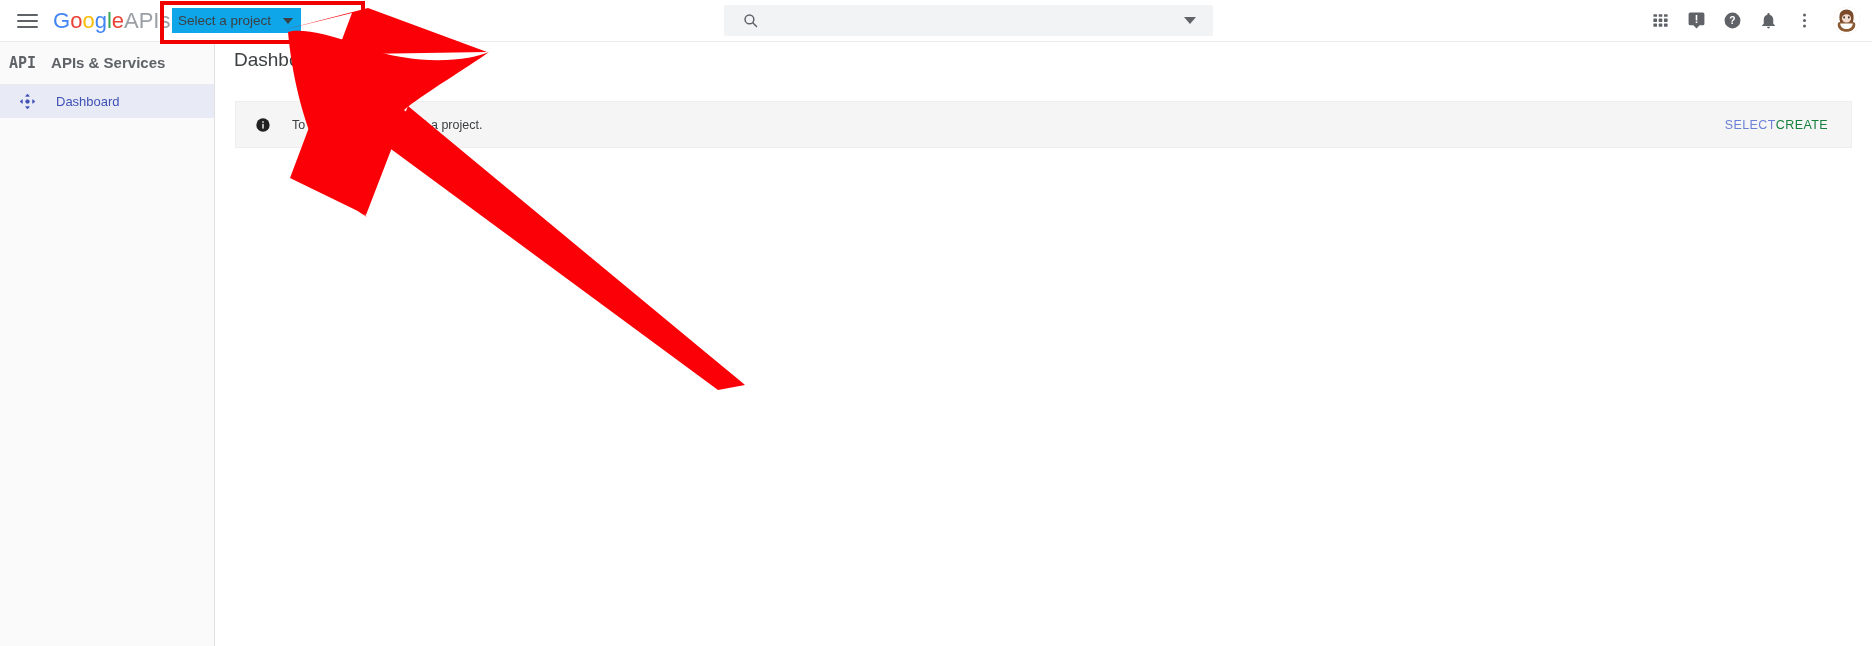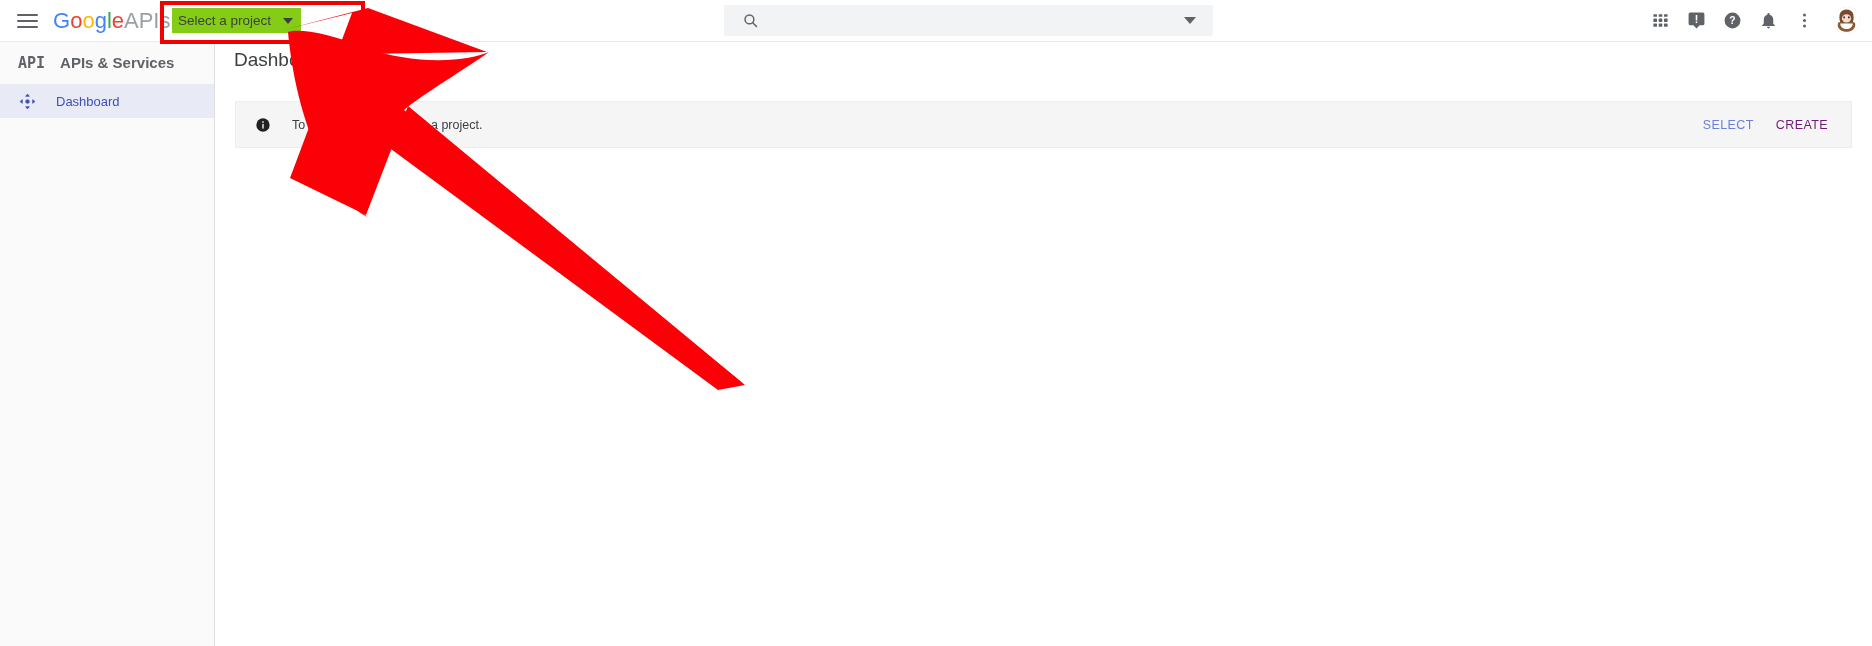--- a/index.html
+++ b/index.html
@@ -33,21 +33,21 @@
   .brand .g1{color:#4285F4;} .brand .g2{color:#EA4335;} .brand .g3{color:#FBBC05;}
   .brand .g4{color:#4285F4;} .brand .g5{color:#34A853;} .brand .g6{color:#EA4335;}
   .brand .apis { color:#9aa0a6; margin-left:0; }
 
   .project-btn {
     position:absolute; left:172px; top:8px;
     height:25px;
     display:flex; align-items:center;
     padding: 0 8px 0 6px;
     font-size:13.5px; color:#3c4043;
-    background:#84cc16;
+    background:#0ea5e9;
     cursor:pointer;
     white-space:nowrap;
     z-index: 6;
   }
   .project-btn .caret {
     width:0;height:0;
     border-left:5px solid transparent;
     border-right:5px solid transparent;
     border-top:6px solid #3c4043;
     margin-left:12px;
@@ -105,21 +105,21 @@
   .sidebar {
     position:absolute; left:0; top:41px;
     width: 214px; height: 605px;
     background:#fafafa;
     border-right:1px solid #e0e0e0;
     z-index:2;
   }
   .side-head {
     height: 43px;
     display:flex; align-items:center;
-    padding-left: 18px;
+    padding-left: 9px;
     border-bottom:1px solid #e8eaed;
   }
   .api-logo {
     font-family:"DejaVu Sans Mono", monospace;
     font-weight:bold; font-size:15px; color:#5f6368;
     letter-spacing:0px; margin-right:15px;
   }
   .side-title { font-size:15px; color:#5f6368; white-space:nowrap;font-weight:bold; }
 
   .side-item {
@@ -142,24 +142,24 @@
   .banner {
     position:absolute; left:20px; top:60px;
     width: 1617px; height: 47px;
     background:#f5f5f5;
     border:1px solid #eeeeee;
     box-sizing:border-box;
     display:flex; align-items:center;
   }
   .banner .binfo { margin-left:19px; display:flex; align-items:center; }
   .banner .btext { margin-left:21px; font-size:12.5px; color:#3c4043; }
-  .banner .bactions { margin-left:auto; display:flex; align-items:center; gap:22px; margin-right:23px; }
+  .banner .bactions { margin-left:auto; display:flex; align-items:center; margin-right:23px; }
   .banner .bbtn { font-size:12.5px; letter-spacing:0.4px; cursor:pointer; }
   .banner .bbtn.select { color:#6b7fd7; }
-  .banner .bbtn.create { color:#701a75; }
+  .banner .bbtn.create { color:#15803d; }
 
   
   .arrow-layer {
     position:absolute; left:0; top:0;
     width:1872px; height:646px;
     pointer-events:none; z-index:20;
   }
 </style>
 </head>
 <body>

